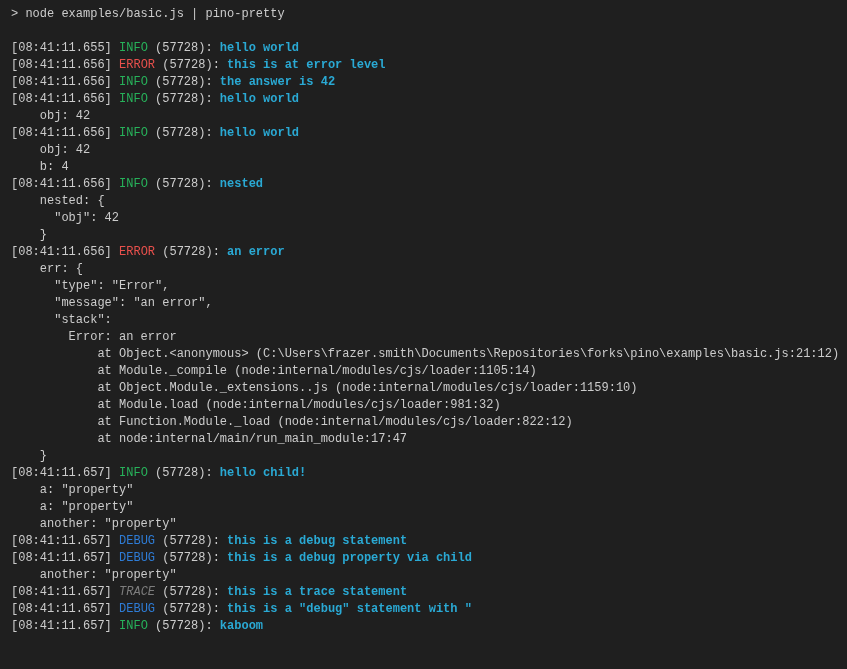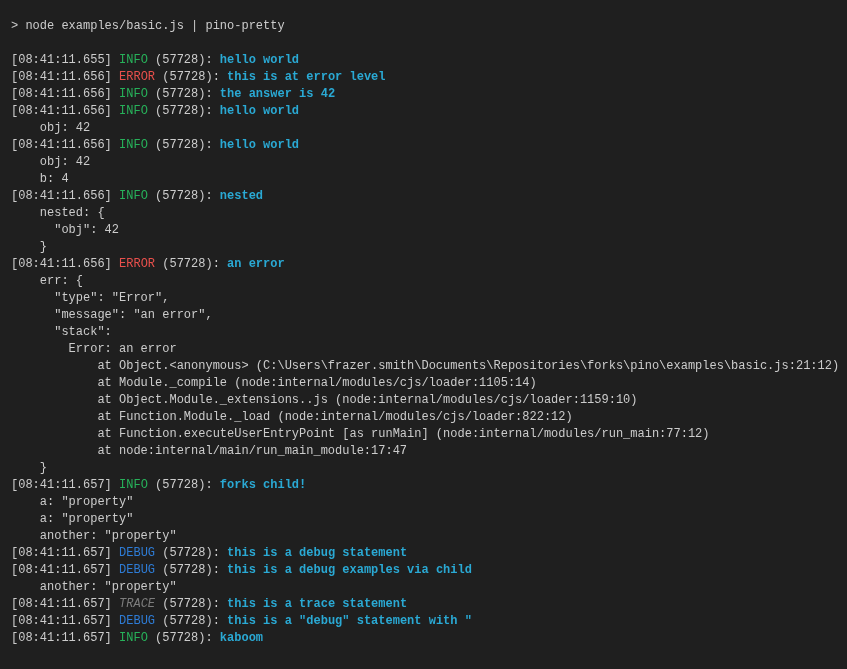--- a/index.html
+++ b/index.html
@@ -7,21 +7,21 @@
     padding: 0;
     background: var(--c-bg, #1f1f1f);
   }
   .terminal {
     position: relative;
     width: 847px;
     height: 669px;
     overflow: hidden;
     background: var(--c-bg, #1f1f1f);
     box-sizing: border-box;
-    padding: 18px 0 0 11px;
+    padding: 6px 0 0 11px;
     font-family: "Liberation Mono", "DejaVu Sans Mono", monospace;
     font-size: 12px;
     line-height: 17px;
     color: var(--c-fg, #cccccc);
   }
   .line {
     white-space: pre;
     min-height: 17px;
   }
   .s-fg   { color: var(--c-fg,   #cccccc); }
@@ -52,28 +52,28 @@
       <div class="line"><span class="s-fg">    }</span></div>
       <div class="line"><span class="s-fg">[08:41:11.656] </span><span class="s-err">ERROR</span><span class="s-fg"> (57728): </span><span class="s-msg">an error</span></div>
       <div class="line"><span class="s-fg">    err: {</span></div>
       <div class="line"><span class="s-fg">      "type": "Error",</span></div>
       <div class="line"><span class="s-fg">      "message": "an error",</span></div>
       <div class="line"><span class="s-fg">      "stack":</span></div>
       <div class="line"><span class="s-fg">        Error: an error</span></div>
       <div class="line"><span class="s-fg">            at Object.&lt;anonymous&gt; (C:\Users\frazer.smith\Documents\Repositories\forks\pino\examples\basic.js:21:12)</span></div>
       <div class="line"><span class="s-fg">            at Module._compile (node:internal/modules/cjs/loader:1105:14)</span></div>
       <div class="line"><span class="s-fg">            at Object.Module._extensions..js (node:internal/modules/cjs/loader:1159:10)</span></div>
+      <div class="line"><span class="s-fg">            at Module.load (node:internal/modules/cjs/loader:981:32)</span></div>
       <div class="line"><span class="s-fg">            at Function.Module._load (node:internal/modules/cjs/loader:822:12)</span></div>
-      <div class="line"><span class="s-fg">            at Function.executeUserEntryPoint [as runMain] (node:internal/modules/run_main:77:12)</span></div>
       <div class="line"><span class="s-fg">            at node:internal/main/run_main_module:17:47</span></div>
       <div class="line"><span class="s-fg">    }</span></div>
-      <div class="line"><span class="s-fg">[08:41:11.657] </span><span class="s-info">INFO</span><span class="s-fg"> (57728): </span><span class="s-msg">forks child!</span></div>
+      <div class="line"><span class="s-fg">[08:41:11.657] </span><span class="s-info">INFO</span><span class="s-fg"> (57728): </span><span class="s-msg">hello child!</span></div>
       <div class="line"><span class="s-fg">    a: "property"</span></div>
       <div class="line"><span class="s-fg">    a: "property"</span></div>
       <div class="line"><span class="s-fg">    another: "property"</span></div>
       <div class="line"><span class="s-fg">[08:41:11.657] </span><span class="s-dbg">DEBUG</span><span class="s-fg"> (57728): </span><span class="s-msg">this is a debug statement</span></div>
-      <div class="line"><span class="s-fg">[08:41:11.657] </span><span class="s-dbg">DEBUG</span><span class="s-fg"> (57728): </span><span class="s-msg">this is a debug examples via child</span></div>
+      <div class="line"><span class="s-fg">[08:41:11.657] </span><span class="s-dbg">DEBUG</span><span class="s-fg"> (57728): </span><span class="s-msg">this is a debug property via child</span></div>
       <div class="line"><span class="s-fg">    another: "property"</span></div>
       <div class="line"><span class="s-fg">[08:41:11.657] </span><span class="s-trc">TRACE</span><span class="s-fg"> (57728): </span><span class="s-msg">this is a trace statement</span></div>
       <div class="line"><span class="s-fg">[08:41:11.657] </span><span class="s-dbg">DEBUG</span><span class="s-fg"> (57728): </span><span class="s-msg">this is a "debug" statement with "</span></div>
       <div class="line"><span class="s-fg">[08:41:11.657] </span><span class="s-info">INFO</span><span class="s-fg"> (57728): </span><span class="s-msg">kaboom</span></div>
     </div>
 </div>
 
 </body></html>

